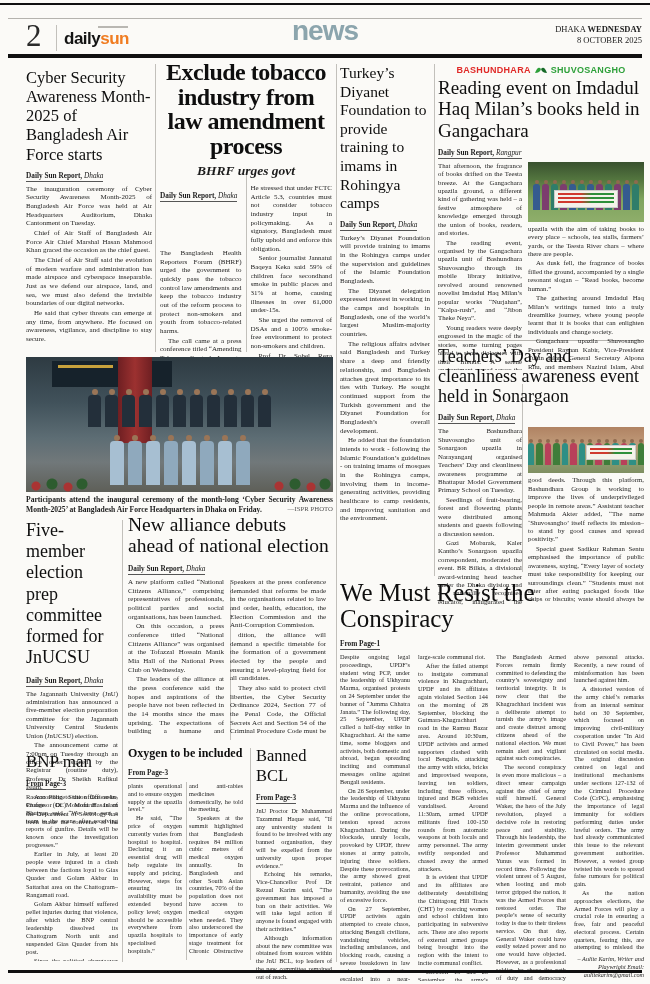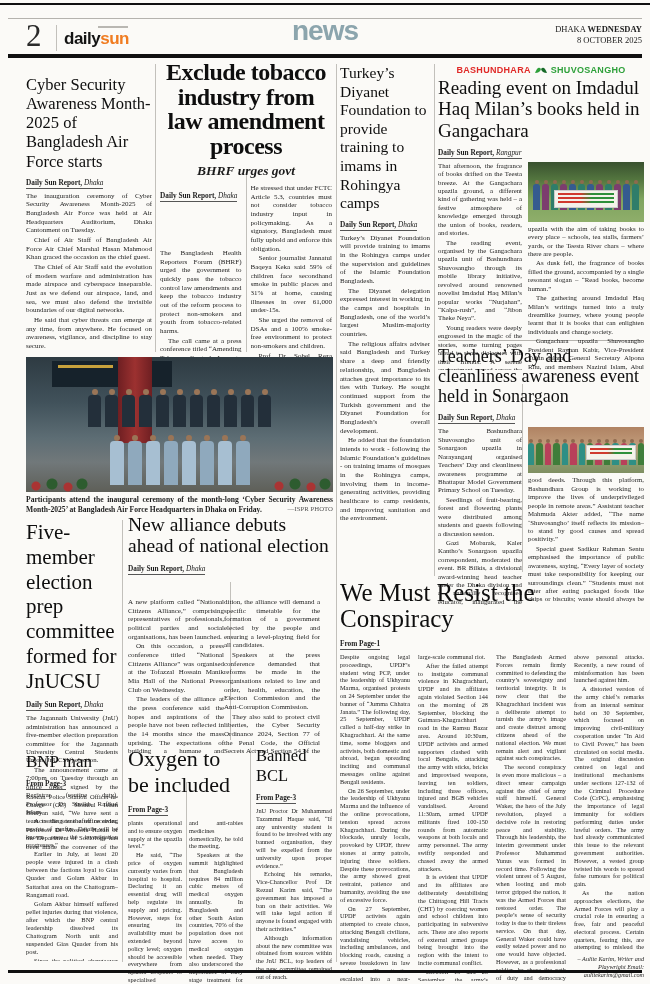--- a/index.html
+++ b/index.html
@@ -106,21 +106,21 @@
   <div class="vline" style="left:246px;top:170px;height:182px;"></div>
   <div class="vline" style="left:336px;top:64px;height:898px;"></div>
   <div class="vline" style="left:434px;top:64px;height:512px;"></div>
   <div class="vline" style="left:522px;top:384px;height:188px;"></div>
   <div class="vline" style="left:122px;top:520px;height:442px;"></div>
   <div class="vline" style="left:230px;top:582px;height:158px;"></div>
   <div class="vline" style="left:186px;top:782px;height:178px;"></div>
   <div class="vline" style="left:250px;top:748px;height:212px;"></div>
   <div class="hline" style="left:438px;top:340px;width:206px;"></div>
 
-  <section class="abs" style="left:26px;top:75px;width:126px;height:292px;">
+  <section class="abs" style="left:26px;top:68px;width:126px;height:292px;">
     <h2 class="hl" style="font-size:16.5px;line-height:1.16;">Cyber Security Awareness Month-2025 of Bangladesh Air Force starts</h2>
     <div class="byline"><span>Daily Sun Report,</span> <span class="pl">Dhaka</span></div>
     <div class="col fs70" style="height:178px;">
         <p>The inauguration ceremony of Cyber Security Awareness Month-2025 of Bangladesh Air Force was held at Air Headquarters Auditorium, Dhaka Cantonment on Tuesday.</p>
         <p>Chief of Air Staff of Bangladesh Air Force Air Chief Marshal Hasan Mahmood Khan graced the occasion as the chief guest.</p>
         <p>The Chief of Air Staff said the evolution of modern warfare and administration has made airspace and cyberspace inseparable. Just as we defend our airspace, land, and sea, we must also defend the invisible boundaries of our digital networks.</p>
         <p>He said that cyber threats can emerge at any time, from anywhere. He focused on awareness, vigilance, and discipline to stay secure.</p>
       </div>
   </section>
 
@@ -274,59 +274,59 @@
       </div>
     <div class="ph-flowers" style="left:2px;"></div>
     <div class="ph-flowers" style="right:2px;"></div>
   </div>
   <div class="abs caption" style="left:26px;top:495px;width:307px;">
     <span>Participants attend the inaugural ceremony of the month-long ‘Cyber Security Awareness Month-2025’ at Bangladesh Air Force Headquarters in Dhaka on Friday.</span>
     <span class="credit">—ISPR PHOTO</span>
   </div>
 
   <section class="abs" style="left:26px;top:520px;width:92px;height:238px;">
-    <h2 class="hl" style="font-size:21px;line-height:1.18;">Five-member election prep committee formed for JnUCSU</h2>
+    <h2 class="hl" style="font-size:18px;line-height:1.18;">Five-member election prep committee formed for JnUCSU</h2>
     <div class="byline"><span>Daily Sun Report,</span> <span class="pl">Dhaka</span></div>
     <div class="col fs68" style="height:138px;">
         <p>The Jagannath University (JnU) administration has announced a five-member election preparation committee for the Jagannath University Central Students Union (JnUCSU) election.</p>
         <p>The announcement came at 7:00pm on Tuesday through an office order signed by the Registrar (routine duty), Professor Dr Sheikh Rafikul Islam.</p>
         <p>According to the office order, Professor Dr Mostofa Hasan of the Department of Sociology has been made the convener of the committee, while Dr Md Anisur Rahman of the Department of Islamic Studies and Culture has been appointed as the member secretary.</p>
       </div>
   </section>
 
   <section class="abs" style="left:128px;top:514px;width:204px;height:228px;">
     <h1 class="hl" style="font-size:19.5px;line-height:1.1;">New alliance debuts ahead of national election</h1>
     <div class="byline"><span>Daily Sun Report,</span> <span class="pl">Dhaka</span></div>
-    <div class="cols" style="gap:0;margin-top:20px;">
+    <div class="cols" style="gap:6px;">
       <div class="col fs70" style="width:96px;height:158px;">
           <p>A new platform called “National Citizens Alliance,” comprising representatives of professionals, political parties and social organisations, has been launched.</p>
           <p>On this occasion, a press conference titled “National Citizens Alliance” was organised at the Tofazzal Hossain Manik Mia Hall of the National Press Club on Wednesday.</p>
           <p>The leaders of the alliance at the press conference said the hopes and aspirations of the people have not been reflected in the 14 months since the mass uprising. The expectations of building a humane and democratic Bangladesh have been disrupted.</p>
         </div>
       <div class="col fs70" style="width:96px;height:158px;">
+          <p>Speakers at the press conference demanded that reforms be made in the organisations related to law and order, health, education, the Election Commission and the Anti-Corruption Commission.</p>
           <p>dition, the alliance will demand a specific timetable for the formation of a government elected by the people and ensuring a level-playing field for all candidates.</p>
-          <p>Speakers at the press conference demanded that reforms be made in the organisations related to law and order, health, education, the Election Commission and the Anti-Corruption Commission.</p>
           <p>They also said to protect civil liberties, the Cyber Security Ordinance 2024, Section 77 of the Penal Code, the Official Secrets Act and Section 54 of the Criminal Procedure Code must be amended or repealed.</p>
         </div>
     </div>
   </section>
 
   <section class="abs" style="left:26px;top:752px;width:92px;height:210px;">
     <h2 class="hl" style="font-size:17px;">BNP man</h2>
     <div class="frompage">From Page-3</div>
     <div class="col fs65" style="height:168px;">
         <p>Raozan Police Station Officer-in-Charge (OC) Monirul Islam Bhuiyan said, “We have sent a team to the scene after receiving reports of gunfire. Details will be known once the investigation progresses.”</p>
         <p>Earlier in July, at least 20 people were injured in a clash between the factions loyal to Gias Quader and Golam Akbar in Sattarhat area on the Chattogram–Rangamati road.</p>
         <p>Golam Akbar himself suffered pellet injuries during that violence, after which the BNP central leadership dissolved its Chattogram North unit and suspended Gias Quader from his post.</p>
         <p>Since the political changeover on 5 August 2024, around 16 BNP, Jubo Dal, and Chhatra Dal activists have been killed in Raozan in factional clashes and internal rivalries.</p>
       </div>
   </section>
 
   <section class="abs" style="left:128px;top:746px;width:118px;height:216px;">
-    <h2 class="hl" style="font-size:22px;">Oxygen to be included</h2>
+    <h2 class="hl" style="font-size:12px;font-weight:bold;">Oxygen to be included</h2>
     <div class="frompage">From Page-3</div>
     <div class="cols" style="gap:7px;">
       <div class="col fs63" style="width:54px;height:172px;">
           <p>plants operational and to ensure oxygen supply at the upazila level.”</p>
           <p>He said, “The price of oxygen currently varies from hospital to hospital. Declaring it an essential drug will help regulate its supply and pricing. However, steps for ensuring its availability must be extended beyond policy level; oxygen should be accessible everywhere from upazila hospitals to specialised hospitals.”</p>
         </div>
       <div class="col fs63" style="width:54px;height:172px;">
           <p>and anti-rabies medicines domestically, he told the meeting.</p>
           <p>Speakers at the summit highlighted that Bangladesh requires 84 million cubic metres of medical oxygen annually. In Bangladesh and other South Asian countries, 70% of the population does not have access to medical oxygen when needed. They also underscored the importance of early stage treatment for Chronic Obstructive Pulmonary Disease (COPD) to reduce the need of oxygen in treating the ailment.</p>
         </div>

